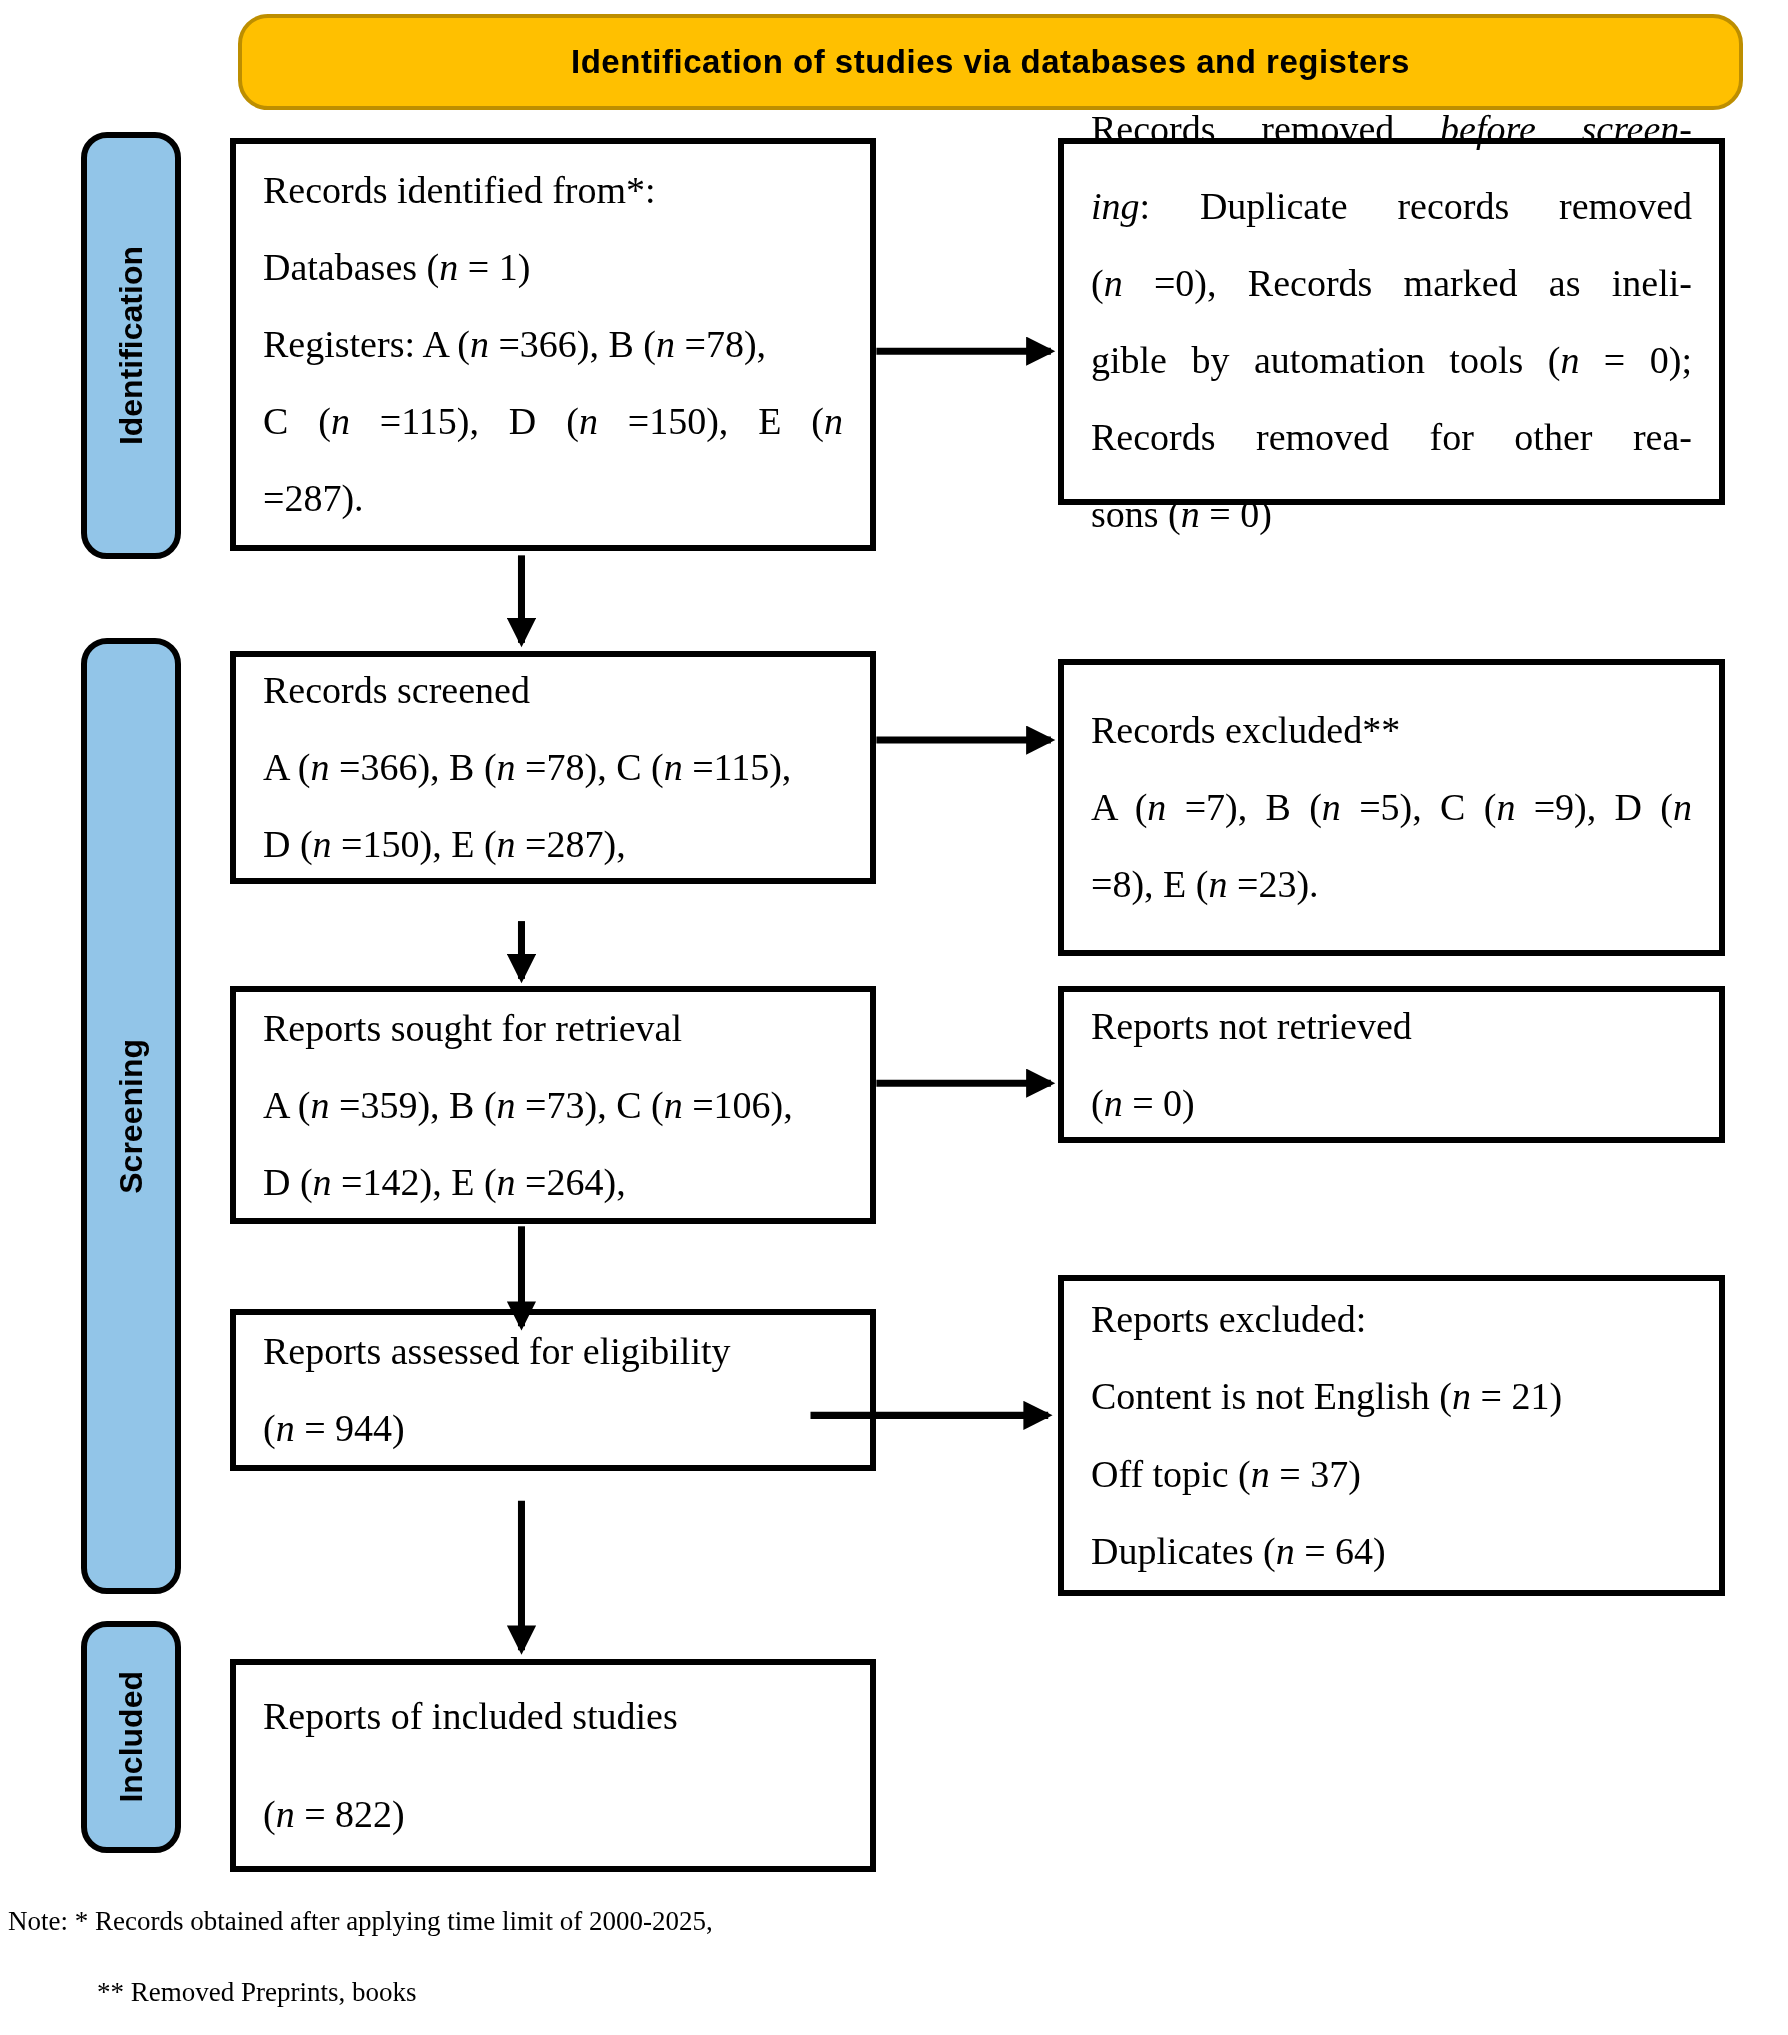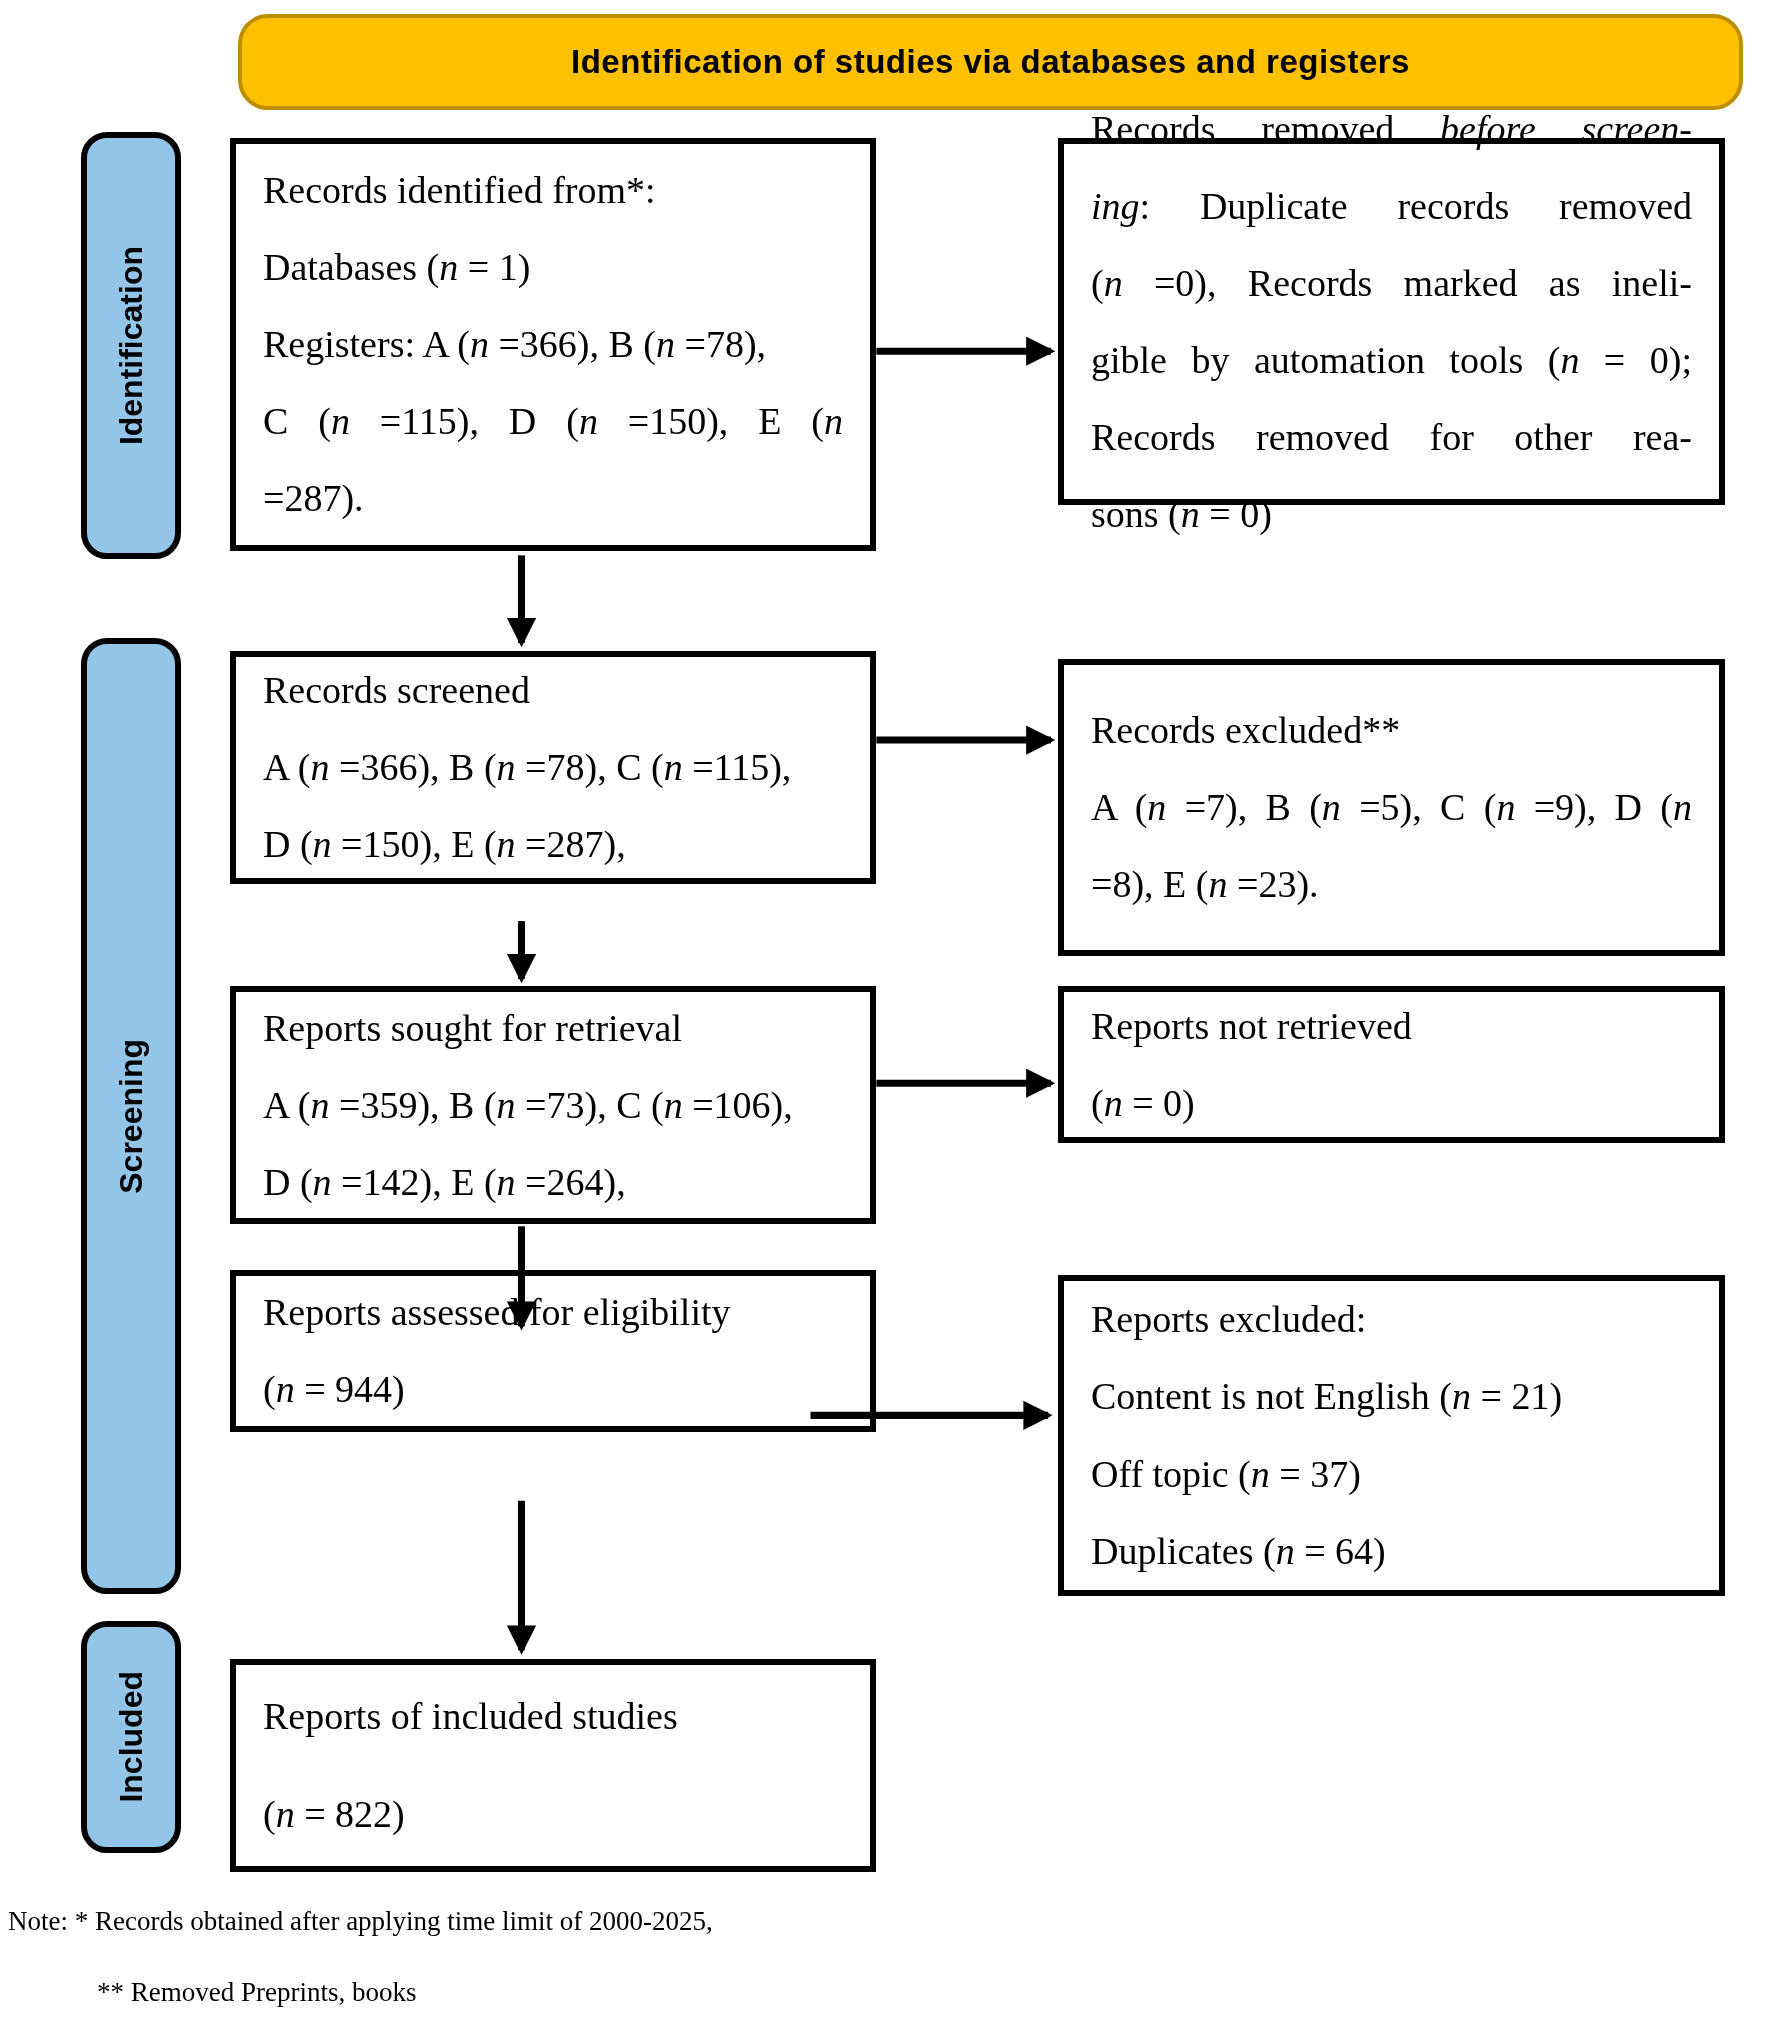--- a/index.html
+++ b/index.html
@@ -41,21 +41,21 @@
     font-size:38px; line-height:77px; padding:0 27px;
   }
   .col-left  { left:230px;  width:646px; }
   .col-right { left:1058px; width:667px; }
   #box-identified       { top:138px;  height:413px; }
   #box-removed          { top:138px;  height:367px; }
   #box-screened         { top:651px; height:233px; }
   #box-records-excluded { top:659px; height:297px; }
   #box-sought           { top:986px; height:238px; }
   #box-not-retrieved    { top:986px; height:157px; }
-  #box-assessed         { top:1270px; height:162px; }
+  #box-assessed         { top:1309px; height:162px; }
   #box-reports-excluded { top:1275px; height:321px;justify-content:space-between; }
   #box-included         { top:1659px; height:213px;gap:21px; }
 
   .line { text-align:left; }
   .justify .line { text-align:justify; text-align-last:justify; }
   .justify .line:last-child { text-align-last:left; }
   #box-identified .line:nth-child(4),
   #box-records-excluded .line:nth-child(2) { text-align:justify; text-align-last:justify; }
 
   

